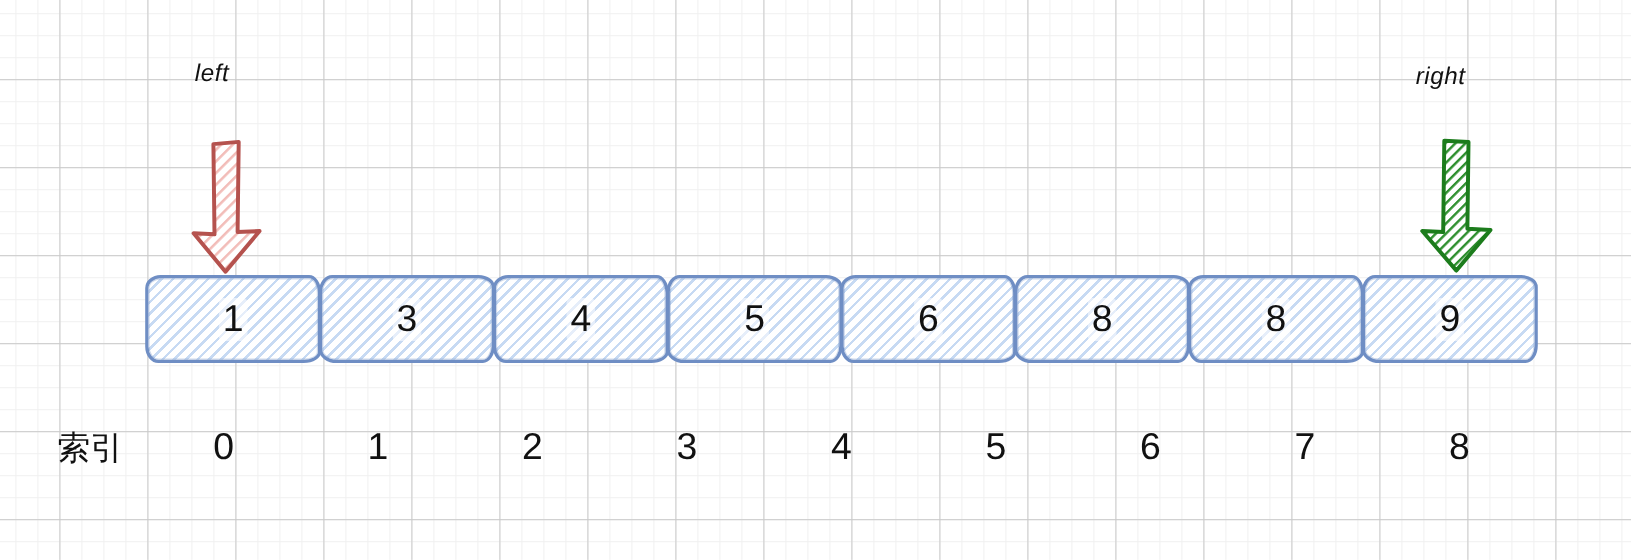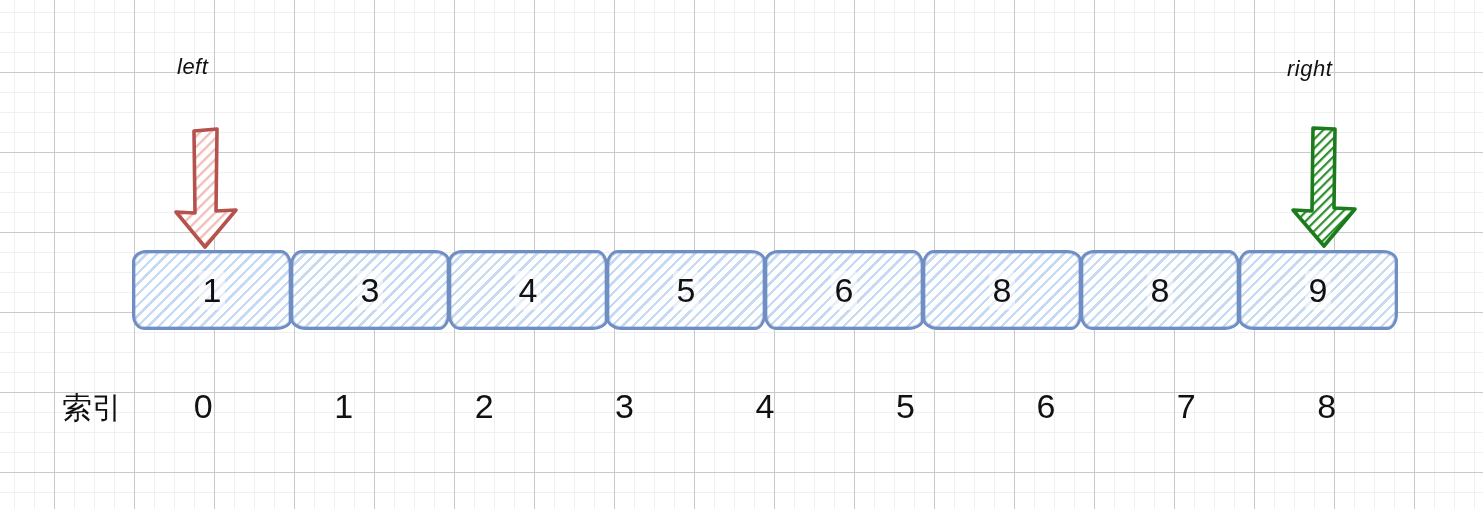--- a/index.html
+++ b/index.html
@@ -63,21 +63,21 @@
   .cell-value {
     font-size: 34px;
     color: #111111;
     background: rgba(255,255,255,0.55);
     padding: 0 4px;
     border-radius: 4px;
   }
 
   .index-label {
     position: absolute;
-    left: 52px;
+    left: 42px;
     top: 389px;
     width: 80px;
     font-size: 30px;
     line-height: 38px;
     color: #111111;
     text-align: center;
   }
   .index-row {
     position: absolute;
     left: 133px;

